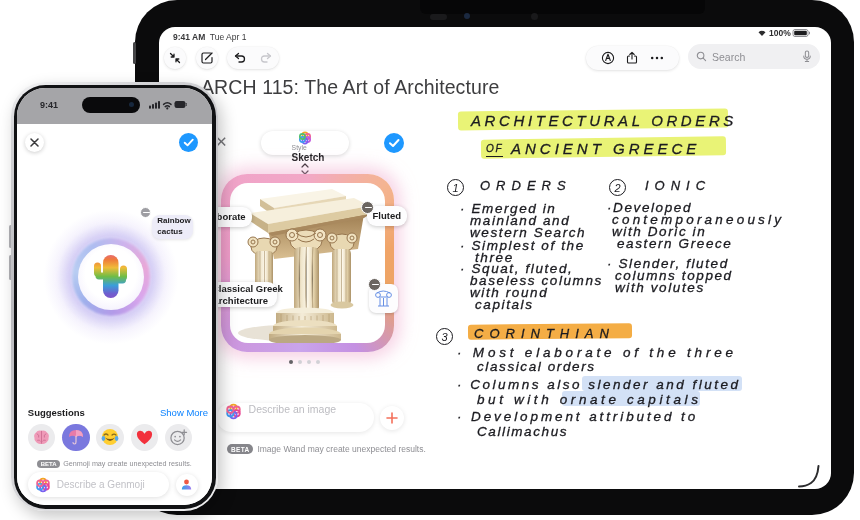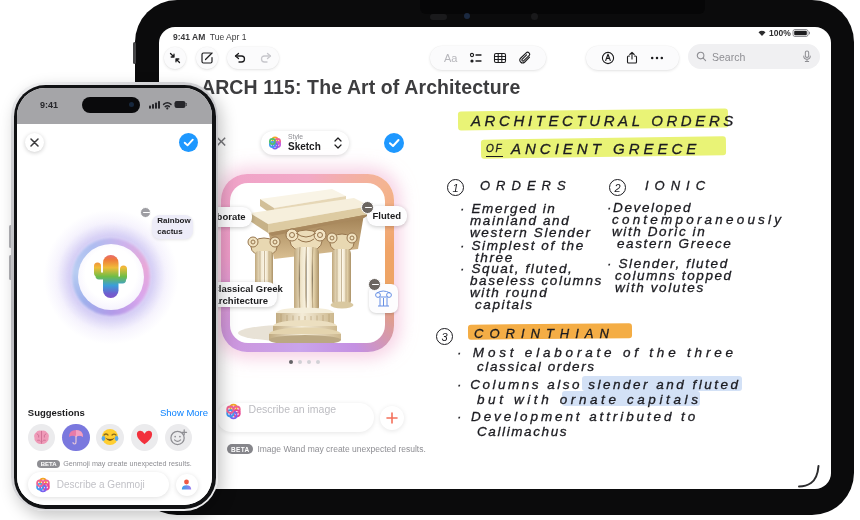--- a/index.html
+++ b/index.html
@@ -18,21 +18,21 @@
   .ipad-status-l { position:absolute; left:14px; top:4.5px; font-size:8.5px; color:#3a3a3c; }
   .ipad-status-r { position:absolute; right:18px; top:1px; font-size:8.5px; color:#2c2c2e; }
 
   
   .tbtn { position:absolute; background:#fbfbfc; border-radius:13px;
     box-shadow:0 1px 3px rgba(0,0,0,0.10), 0 0 0 0.5px rgba(0,0,0,0.03);
     display:flex; align-items:center; justify-content:space-around; }
   .ticon { width:14px; height:14px; }
 
   
-  #note-title { position:absolute; left:42px; top:49px; font-size:19.5px; font-weight:bold;
+  #note-title { position:absolute; left:42px; top:49px; font-size:19.5px; font-weight:normal;
     color:#3d3d3f; letter-spacing:0.1px;text-align:center; }
 
   
   .hw { position:absolute; font-style:italic; color:#1b1b20; white-space:nowrap;
     font-family:"Liberation Sans", sans-serif; font-size:13.5px; letter-spacing:1.6px;
     -webkit-text-stroke:0.3px #1b1b20; }
   .hl { position:absolute; border-radius:3px; }
   .hl-y { background:#e9f376; }
   .hl-o { background:#f4ad45; }
   .hl-b { background:#d3e1f6; }
@@ -100,37 +100,20 @@
       <svg class="ticon" viewBox="0 0 14 14">
         <path d="M5.5 2.5 L2.5 5 L5.5 7.5" stroke="#1c1c1e" stroke-width="1.3" fill="none" stroke-linecap="round" stroke-linejoin="round"></path>
         <path d="M2.8 5 H8.5 Q11.5 5 11.5 8 Q11.5 11 8.5 11 H6" stroke="#1c1c1e" stroke-width="1.3" fill="none" stroke-linecap="round"></path>
       </svg>
       <svg class="ticon" viewBox="0 0 14 14">
         <path d="M8.5 2.5 L11.5 5 L8.5 7.5" stroke="#c7c7cc" stroke-width="1.3" fill="none" stroke-linecap="round" stroke-linejoin="round"></path>
         <path d="M11.2 5 H5.5 Q2.5 5 2.5 8 Q2.5 11 5.5 11 H8" stroke="#c7c7cc" stroke-width="1.3" fill="none" stroke-linecap="round"></path>
       </svg>
     </div>
 
-    <div class="tbtn" style="left:271px; top:19px; width:116px; height:24px; padding:0 9px;">
-      <svg class="ticon" viewBox="0 0 14 14">
-        <text x="0" y="11" font-size="11" fill="#b6b6bb" font-family="Liberation Sans">Aa</text>
-      </svg>
-      <svg class="ticon" viewBox="0 0 14 14">
-        <circle cx="3" cy="4" r="1.6" fill="none" stroke="#1c1c1e" stroke-width="1.1"></circle>
-        <circle cx="3" cy="10" r="1.6" fill="#1c1c1e"></circle>
-        <path d="M7 4 H12 M7 10 H12" stroke="#1c1c1e" stroke-width="1.3" stroke-linecap="round"></path>
-      </svg>
-      <svg class="ticon" viewBox="0 0 14 14">
-        <rect x="1.5" y="2.5" width="11" height="9" rx="1.5" stroke="#1c1c1e" stroke-width="1.1" fill="none"></rect>
-        <path d="M1.5 5.5 H12.5 M1.5 8.5 H12.5 M5.2 2.5 V11.5 M8.8 2.5 V11.5" stroke="#1c1c1e" stroke-width="1.1"></path>
-      </svg>
-      <svg class="ticon" viewBox="0 0 14 14">
-        <path d="M11.5 6.2 L6.8 11 Q4.6 13 2.6 11 Q0.8 9 2.8 7 L8.2 1.8 Q9.6 0.5 11 1.8 Q12.4 3.2 11 4.6 L5.8 9.7 Q5 10.5 4.2 9.7 Q3.5 8.9 4.3 8.1 L8.6 3.9" stroke="#1c1c1e" stroke-width="1.1" fill="none" stroke-linecap="round"></path>
-      </svg>
-    </div>
 
     <div class="tbtn" style="left:427px; top:19px; width:93px; height:24px; padding:0 10px;">
       <svg class="ticon" viewBox="0 0 14 14">
         <circle cx="7" cy="7" r="5.6" stroke="#1c1c1e" stroke-width="1.1" fill="none"></circle>
         <path d="M7 3.2 L9.3 9.5 M7 3.2 L4.7 9.5 M5.4 7.4 H8.6" stroke="#1c1c1e" stroke-width="1.1" fill="none" stroke-linecap="round"></path>
       </svg>
       <svg class="ticon" viewBox="0 0 14 14">
         <path d="M4.5 5 H3.5 Q2.5 5 2.5 6 V11 Q2.5 12 3.5 12 H10.5 Q11.5 12 11.5 11 V6 Q11.5 5 10.5 5 H9.5" stroke="#1c1c1e" stroke-width="1.1" fill="none" stroke-linecap="round"></path>
         <path d="M7 8 V1.5 M4.8 3.5 L7 1.3 L9.2 3.5" stroke="#1c1c1e" stroke-width="1.1" fill="none" stroke-linecap="round" stroke-linejoin="round"></path>
       </svg>
@@ -160,21 +143,21 @@
       <div class="hw" style="left:327px; top:116px; font-size:10px; border-bottom:1.3px solid #1b1b20; padding-bottom:2px;font-style:italic;">OF</div>
       <div class="hw" style="left:352px; top:113px; font-size:15px; letter-spacing:4px;">ANCIENT GREECE</div>
 
       <div class="numc" style="left:288px; top:152px;">1</div>
       <div class="hw" style="left:321px; top:151px; font-size:13px; letter-spacing:6px;">ORDERS</div>
       <div class="numc" style="left:450px; top:152px;">2</div>
       <div class="hw" style="left:486px; top:151px; font-size:13px; letter-spacing:6px;">IONIC</div>
 
       <div class="hw" style="left:301px; top:174px;">· Emerged in</div>
       <div class="hw" style="left:311px; top:186px;">mainland and</div>
-      <div class="hw" style="left:311px; top:198px;">western Slender</div>
+      <div class="hw" style="left:311px; top:198px;">western Search</div>
       <div class="hw" style="left:301px; top:211px;">· Simplest of the</div>
       <div class="hw" style="left:316px; top:223px;">three</div>
       <div class="hw" style="left:301px; top:234px;">· Squat, fluted,</div>
       <div class="hw" style="left:311px; top:246px;">baseless columns</div>
       <div class="hw" style="left:311px; top:258px;">with round</div>
       <div class="hw" style="left:316px; top:270px;">capitals</div>
 
       <div class="hw" style="left:448px; top:173px;">·Developed</div>
       <div class="hw" style="left:453px; top:185px; letter-spacing:3.2px;">contemporaneously</div>
       <div class="hw" style="left:453px; top:197px;">with Doric in</div>
@@ -195,21 +178,21 @@
       <div class="hw" style="left:298px; top:382px; letter-spacing:2.9px;">· Development attributed to</div>
       <div class="hw" style="left:318px; top:397px;">Callimachus</div>
 
       <svg style="position:absolute; left:639px; top:437px;" width="24" height="24" viewBox="0 0 24 24">
         <path d="M1 22.5 Q8 22.5 13 19 Q19.5 14.5 20.5 2" fill="none" stroke="#2c2c2e" stroke-width="2" stroke-linecap="round"></path>
       </svg>
     </div>
     <div id="wand">
       <div style="position:absolute; left:56px; top:106px; font-size:15px; color:#76767a;">✕</div>
 
-      <div style="position:absolute; left:102px; top:104px; width:88px; height:24px; border-radius:12.5px; background:#fff; box-shadow:0 1px 4px rgba(0,0,0,0.16); display:flex; align-items:center; padding:0 7px;">
+      <div style="position:absolute; left:102px; top:104px; width:88px; height:24px; border-radius:12.5px; background:#fff; box-shadow:0 1px 4px rgba(0,0,0,0.16); display:flex; align-items:center; padding:0 7px;flex-direction:column;">
         <svg width="14" height="14" viewBox="0 0 14 14" style="flex:none">
           <g fill="none" stroke-width="1.6" stroke-linecap="round">
             <circle cx="7" cy="4" r="2.6" stroke="#f5a623"></circle>
             <circle cx="9.6" cy="5.5" r="2.6" stroke="#f06292"></circle>
             <circle cx="9.6" cy="8.5" r="2.6" stroke="#c358dd"></circle>
             <circle cx="7" cy="10" r="2.6" stroke="#7b61f0"></circle>
             <circle cx="4.4" cy="8.5" r="2.6" stroke="#3f9bf0"></circle>
             <circle cx="4.4" cy="5.5" r="2.6" stroke="#52c06a"></circle>
           </g>
         </svg>

